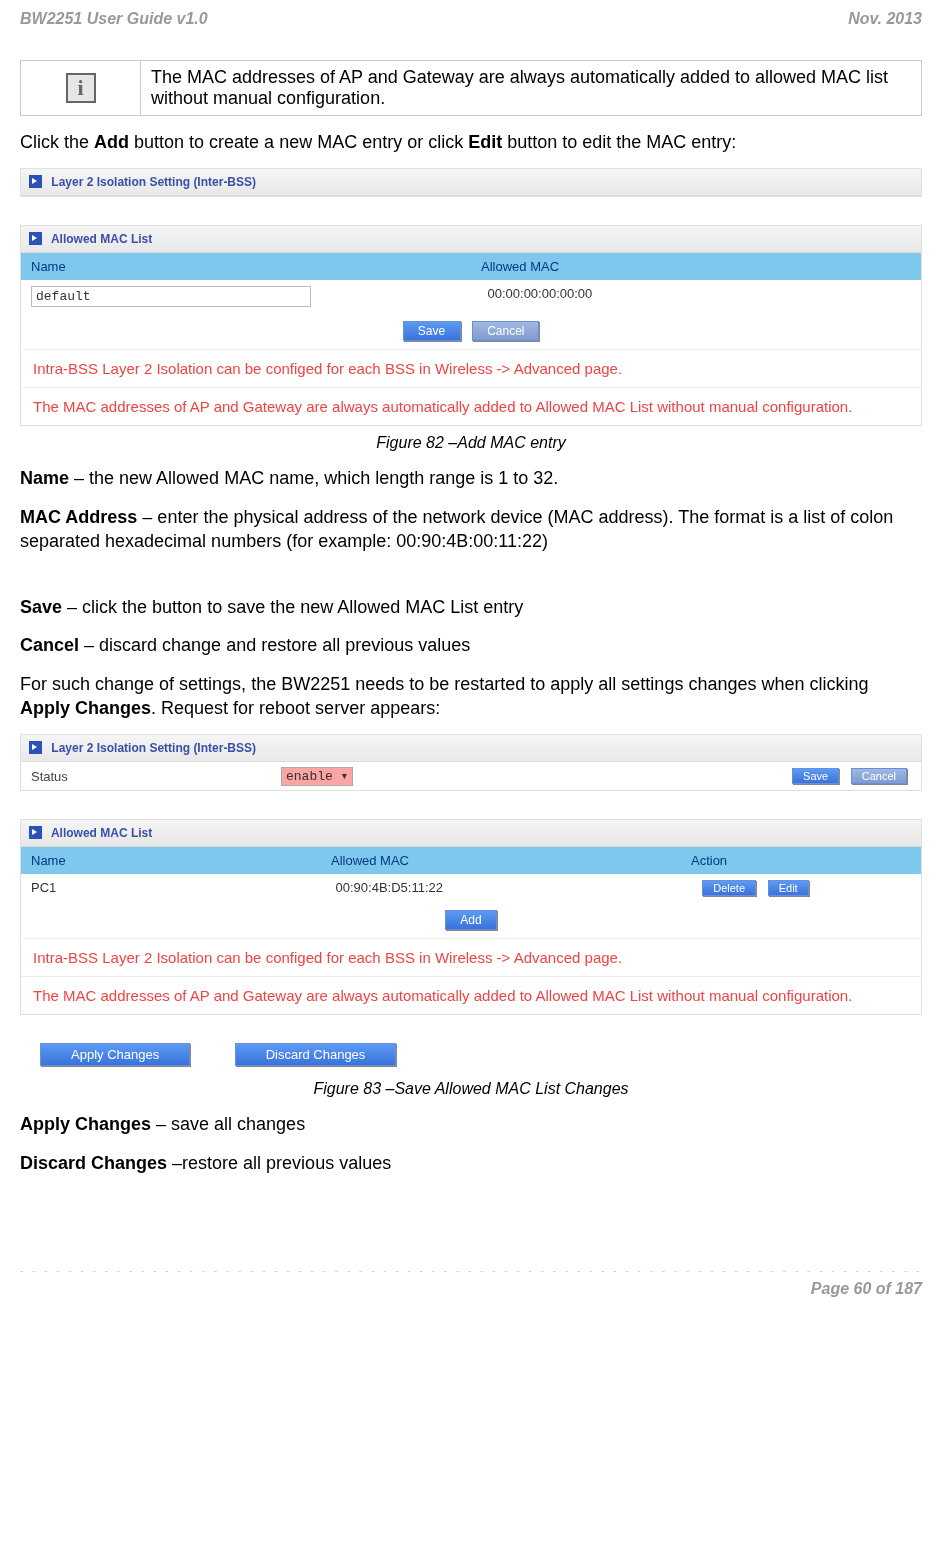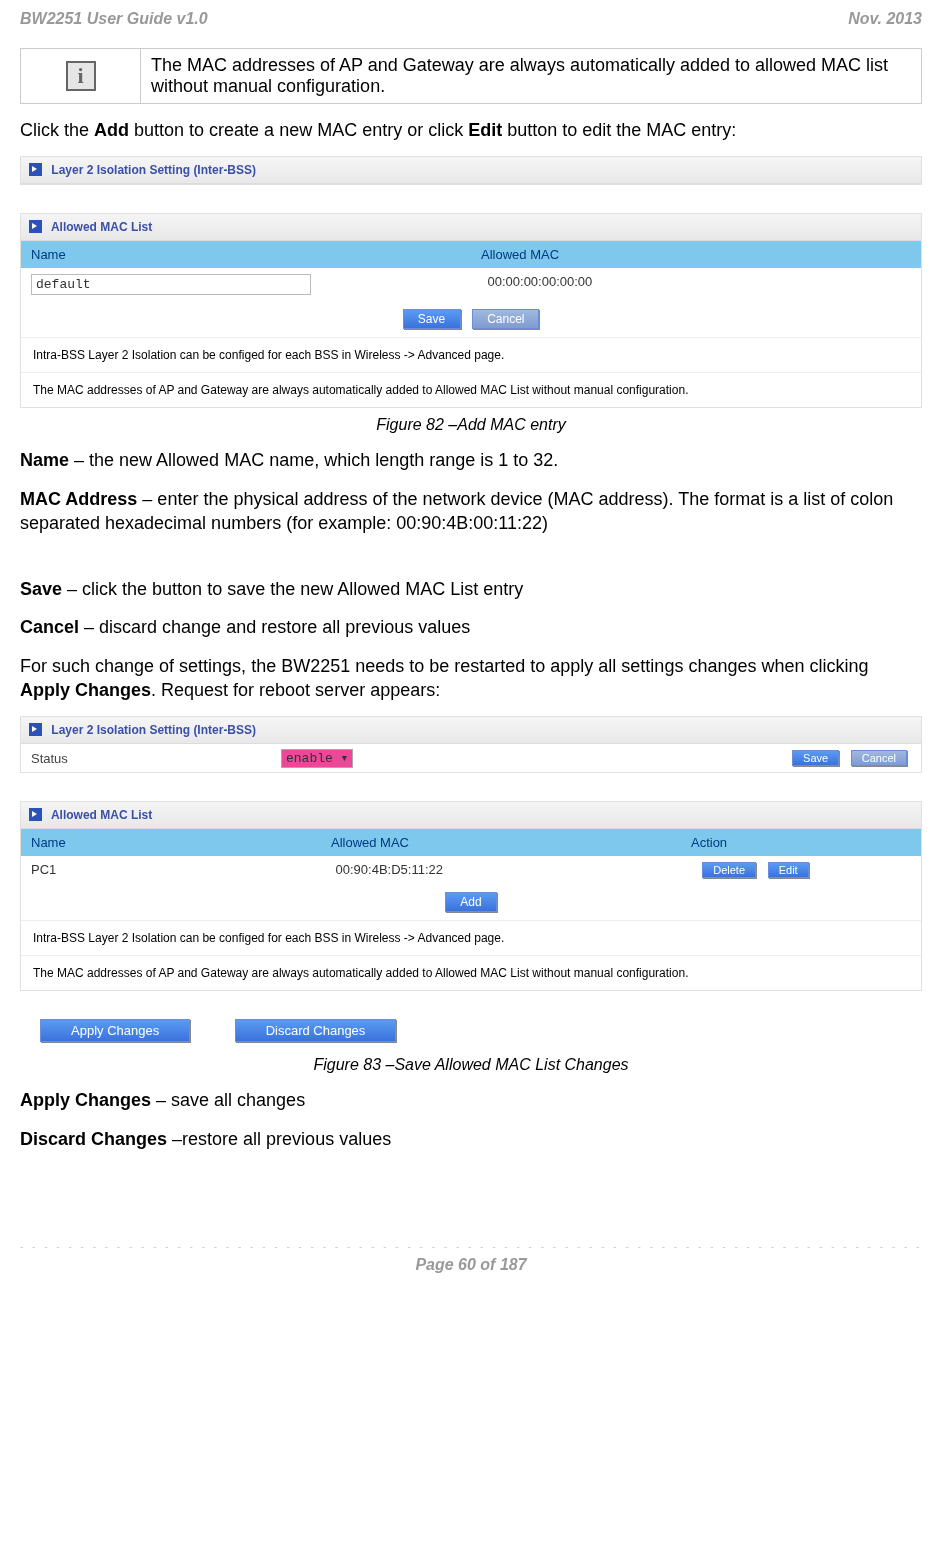--- a/index.html
+++ b/index.html
@@ -11,21 +11,21 @@
     color: #000;
     padding: 10px 20px 20px 20px;
   }
   .header-row {
     display: flex;
     justify-content: space-between;
     color: #999;
     font-style: italic;
     font-size: 16px;
     font-weight: bold;
-    margin-bottom: 20px;
+    margin-bottom: 32px;
   }
   .info-table {
     border-collapse: collapse;
     width: 100%;
     margin-bottom: 12px;
     border: 1px solid #ccc;
   }
   .info-table td { border: 1px solid #ccc; padding: 6px 10px; vertical-align: middle; }
   .info-icon-cell { width: 120px; text-align: center; }
   .info-icon {
@@ -105,31 +105,31 @@
     display: inline-block;
     margin: 0 4px;
     min-width: 58px;
     text-align: center;
     box-shadow: 1px 1px 0 #888;
   }
   .btn-cancel { background: linear-gradient(#a0b8e0,#7f9cd0); }
   .btn-row { text-align: center; padding: 8px 0; background: #fff; }
   .note-line {
     padding: 10px 12px;
-    color: #000000;
+    color: #ef4444;
     border-top: 1px solid #eee;
-    font-size: 12px;
+    font-size: 15px;
     background: #fff;
   }
   .status-row { display: flex; align-items: center; background: #fff; padding: 6px 10px; }
   .status-label { width: 250px; color: #444; }
   .status-select {
     font-family: "Courier New", monospace;
     border: 1px solid #aaa;
-    background: #ec4899;
+    background: #fca5a5;
     padding: 1px 4px;
   }
   .right-btns { margin-left: auto; }
   .small-btn {
     background: linear-gradient(#5b9bf4,#3a72db);
     border: 1px solid #6a8fd8;
     color: #fff;
     font-size: 11px;
     padding: 1px 10px;
     display: inline-block;
@@ -149,21 +149,21 @@
   }
   .center-line { margin: 28px 0 14px 0; }
   .footer-dots {
     margin-top: 90px;
     color: #ccc;
     letter-spacing: 3px;
     font-size: 10px;
     overflow: hidden;
     white-space: nowrap;
   }
-  .page-num { text-align: center; color: #999; font-style: italic; font-size: 16px; font-weight: bold; margin-top: 4px; }
+  .page-num { text-align: right; color: #999; font-style: italic; font-size: 16px; font-weight: bold; margin-top: 4px; }
 </style>
 </head>
 <body>
 
 <div class="header-row">
   <span>BW2251 User Guide v1.0</span>
   <span>Nov.  2013</span>
 </div>
 
 <table class="info-table">

